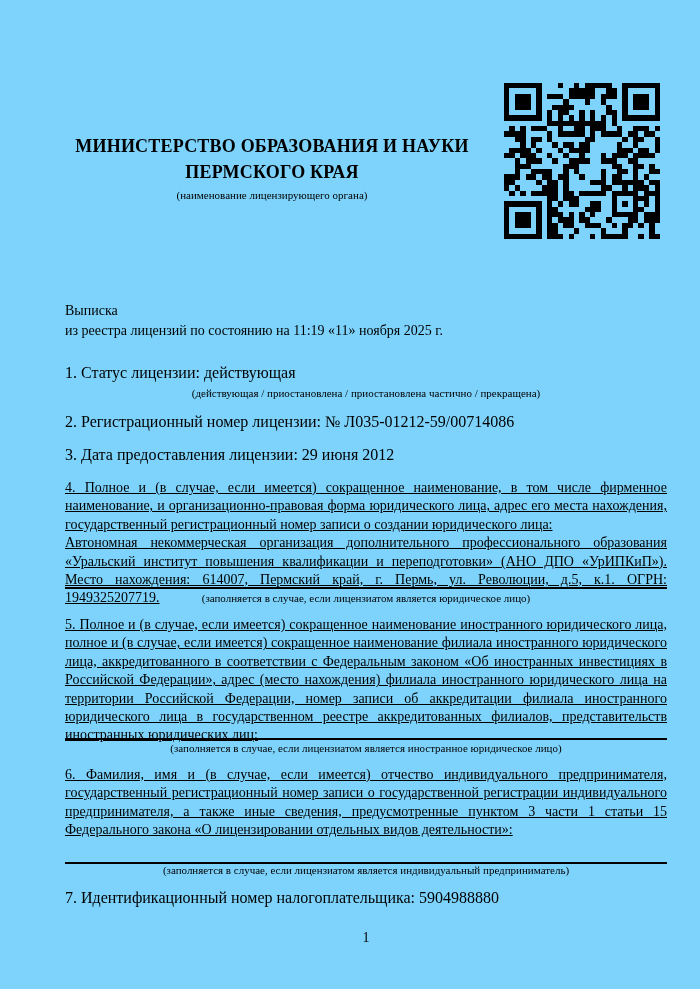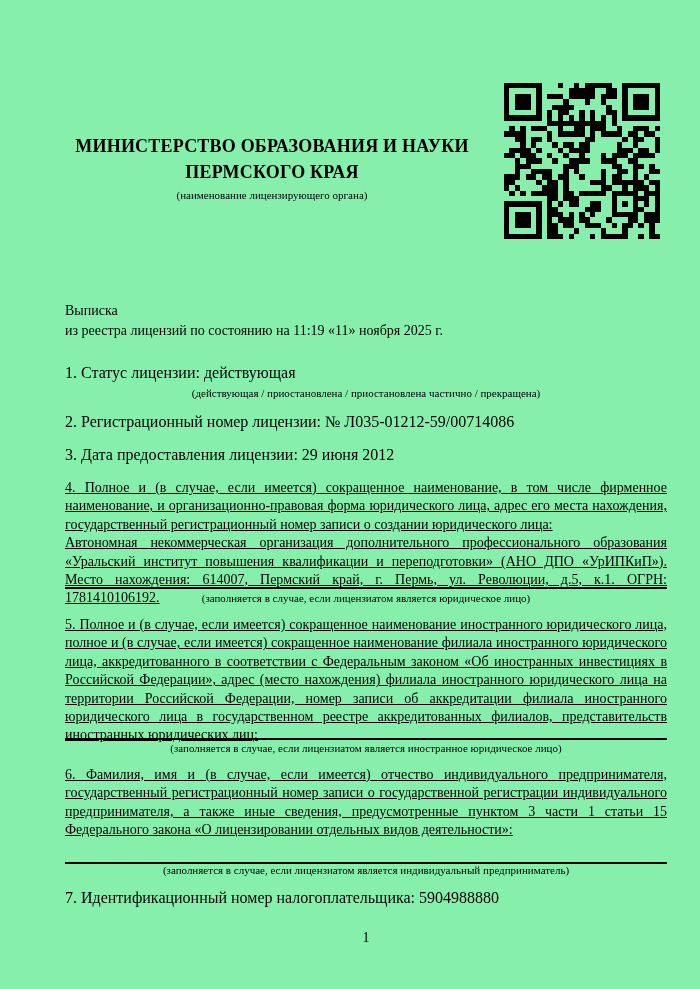--- a/index.html
+++ b/index.html
@@ -1,17 +1,17 @@
 <!DOCTYPE html>
 <html><head>
 <meta charset="utf-8">
 <style>
   html,body { margin:0; padding:0; background:#ffffff; }
   .page {
-    position:relative; width:700px; height:989px; background:#86efac;
+    position:relative; width:700px; height:989px; background:#7dd3fc;
     font-family:"Liberation Serif","DejaVu Serif",serif; color:#000;
     overflow:hidden;
   }
   .abs { position:absolute; }
 
   
   .header-block {
     position:absolute; left:272px; top:133px; transform:translateX(-50%);
     text-align:center; white-space:nowrap;
   }
@@ -494,21 +494,21 @@
 
   <div class="abs content-left line-item" style="top:364px">1. Статус лицензии: действующая</div>
   <div class="abs content-left cap" style="top:387px">(действующая / приостановлена / приостановлена частично / прекращена)</div>
 
   <div class="abs content-left line-item" style="top:413px">2. Регистрационный номер лицензии: № Л035-01212-59/00714086</div>
 
   <div class="abs content-left line-item" style="top:446px">3. Дата предоставления лицензии: 29 июня 2012</div>
 
   <div class="abs content-left" style="top:479px">
     <div class="para">4. Полное и (в случае, если имеется) сокращенное наименование, в том числе фирменное наименование, и организационно-правовая форма юридического лица, адрес его места нахождения, государственный регистрационный номер записи о создании юридического лица:</div>
-    <div class="para">Автономная некоммерческая организация дополнительного профессионального образования «Уральский институт повышения квалификации и переподготовки» (АНО ДПО «УрИПКиП»). Место нахождения: 614007, Пермский край, г. Пермь, ул. Революции, д.5, к.1. ОГРН: 1781410106192.</div>
+    <div class="para">Автономная некоммерческая организация дополнительного профессионального образования «Уральский институт повышения квалификации и переподготовки» (АНО ДПО «УрИПКиП»). Место нахождения: 614007, Пермский край, г. Пермь, ул. Революции, д.5, к.1. ОГРН: 1949325207719.</div>
   </div>
   <div class="abs content-left fill-rule" style="top:587px"></div>
   <div class="abs content-left cap" style="top:592px">(заполняется в случае, если лицензиатом является юридическое лицо)</div>
 
   <div class="abs content-left para" style="top:616px">5. Полное и (в случае, если имеется) сокращенное наименование иностранного юридического лица, полное и (в случае, если имеется) сокращенное наименование филиала иностранного юридического лица, аккредитованного в соответствии с Федеральным законом «Об иностранных инвестициях в Российской Федерации», адрес (место нахождения) филиала иностранного юридического лица на территории Российской Федерации, номер записи об аккредитации филиала иностранного юридического лица в государственном реестре аккредитованных филиалов, представительств иностранных юридических лиц:</div>
   <div class="abs content-left fill-rule" style="top:738px"></div>
   <div class="abs content-left cap" style="top:742px">(заполняется в случае, если лицензиатом является иностранное юридическое лицо)</div>
 
   <div class="abs content-left para" style="top:766px">6. Фамилия, имя и (в случае, если имеется) отчество индивидуального предпринимателя, государственный регистрационный номер записи о государственной регистрации индивидуального предпринимателя, а также иные сведения, предусмотренные пунктом 3 части 1 статьи 15 Федерального закона «О лицензировании отдельных видов деятельности»:</div>
   <div class="abs content-left fill-rule" style="top:862px"></div>

